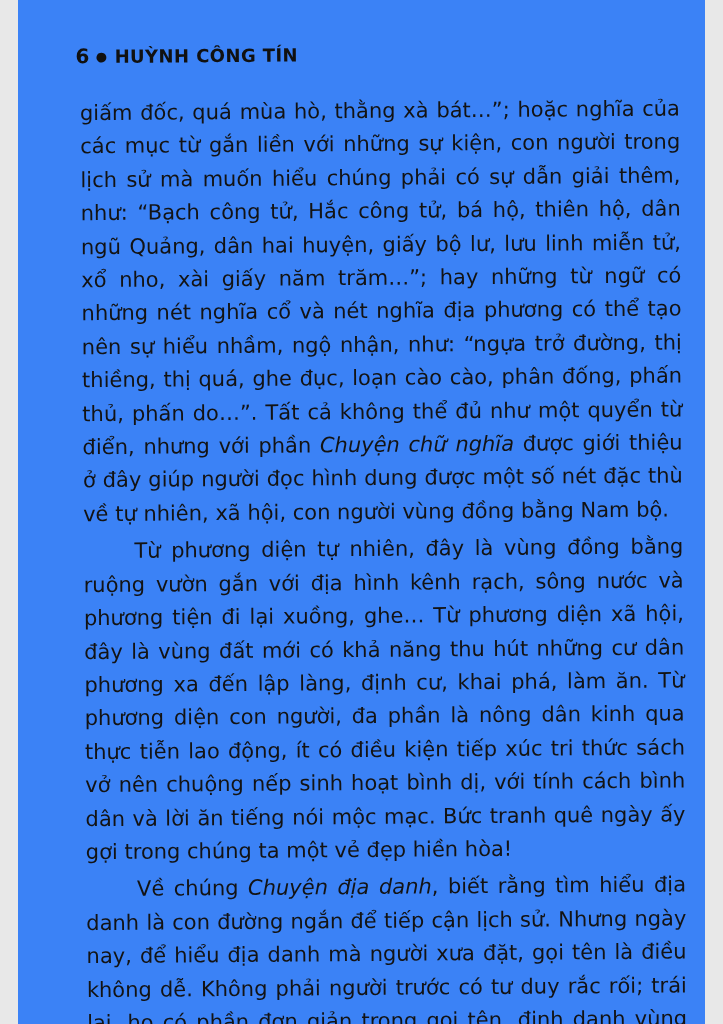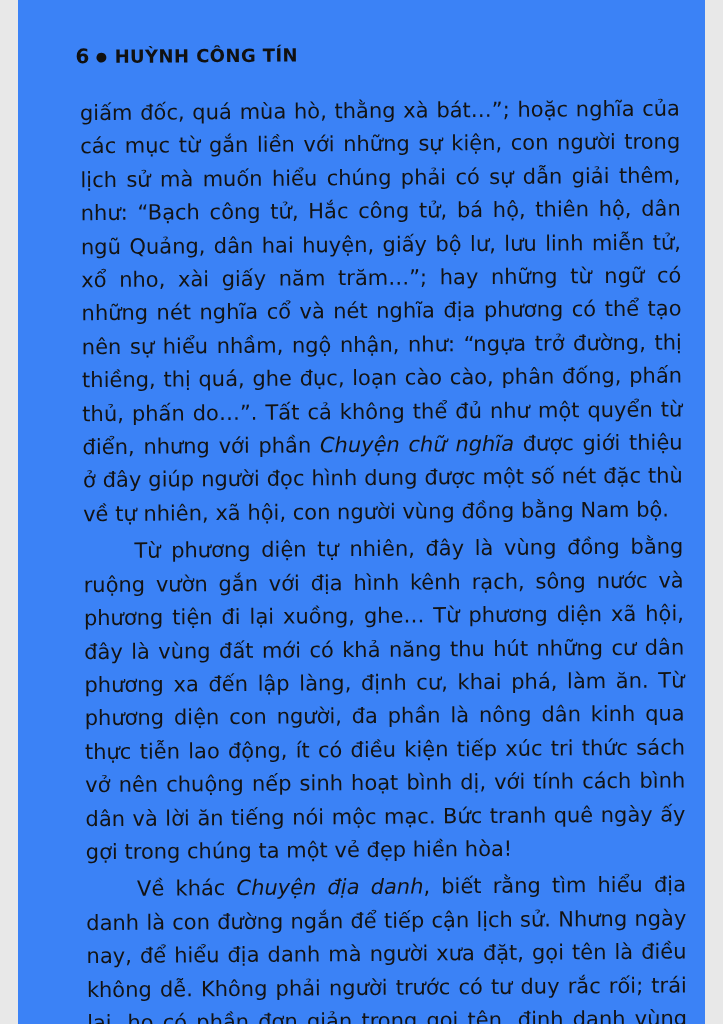--- a/index.html
+++ b/index.html
@@ -73,17 +73,17 @@
 
     <div class="running-head">
       <span class="page-num">6</span><span class="bullet">●</span><span>HUỲNH CÔNG TÍN</span>
     </div>
 
     <div class="body-text">
       <p><span>giấm đốc, quá mùa hò, thằng xà bát…”; hoặc nghĩa của các mục từ gắn liền với những sự kiện, con người trong lịch sử mà muốn hiểu chúng phải có sự dẫn giải thêm, như: “Bạch công tử, Hắc công tử, bá hộ, thiên hộ, dân ngũ Quảng, dân hai huyện, giấy bộ lư, lưu linh miễn tử, xổ nho, xài giấy năm trăm…”; hay những từ ngữ có những nét nghĩa cổ và nét nghĩa địa phương có thể tạo nên sự hiểu nhầm, ngộ nhận, như: “ngựa trở đường, thị thiềng, thị quá, ghe đục, loạn cào cào, phân đống, phấn thủ, phấn do…”. Tất cả không thể đủ như một quyển từ điển, nhưng với phần </span><em>Chuyện chữ nghĩa</em><span> được giới thiệu ở đây giúp người đọc hình dung được một số nét đặc thù về tự nhiên, xã hội, con người vùng đồng bằng Nam bộ.</span></p>
 
       <p class="indent"><span>Từ phương diện tự nhiên, đây là vùng đồng bằng ruộng vườn gắn với địa hình kênh rạch, sông nước và phương tiện đi lại xuồng, ghe… Từ phương diện xã hội, đây là vùng đất mới có khả năng thu hút những cư dân phương xa đến lập làng, định cư, khai phá, làm ăn. Từ phương diện con người, đa phần là nông dân kinh qua thực tiễn lao động, ít có điều kiện tiếp xúc tri thức sách vở nên chuộng nếp sinh hoạt bình dị, với tính cách bình dân và lời ăn tiếng nói mộc mạc. Bức tranh quê ngày ấy gợi trong chúng ta một vẻ đẹp hiền hòa!</span><em></em><span></span></p>
 
-      <p class="indent"><span>Về khác </span><em>Chuyện địa danh</em><span>, biết rằng tìm hiểu địa danh là con đường ngắn để tiếp cận lịch sử. Nhưng ngày nay, để hiểu địa danh mà người xưa đặt, gọi tên là điều không dễ. Không phải người trước có tư duy rắc rối; trái lại, họ có phần đơn giản trong gọi tên, định danh vùng đất. Nói cách khác,</span></p>
+      <p class="indent"><span>Về chúng </span><em>Chuyện địa danh</em><span>, biết rằng tìm hiểu địa danh là con đường ngắn để tiếp cận lịch sử. Nhưng ngày nay, để hiểu địa danh mà người xưa đặt, gọi tên là điều không dễ. Không phải người trước có tư duy rắc rối; trái lại, họ có phần đơn giản trong gọi tên, định danh vùng đất. Nói cách khác,</span></p>
     </div>
 
   </div>
 </div>
 
 </body></html>

